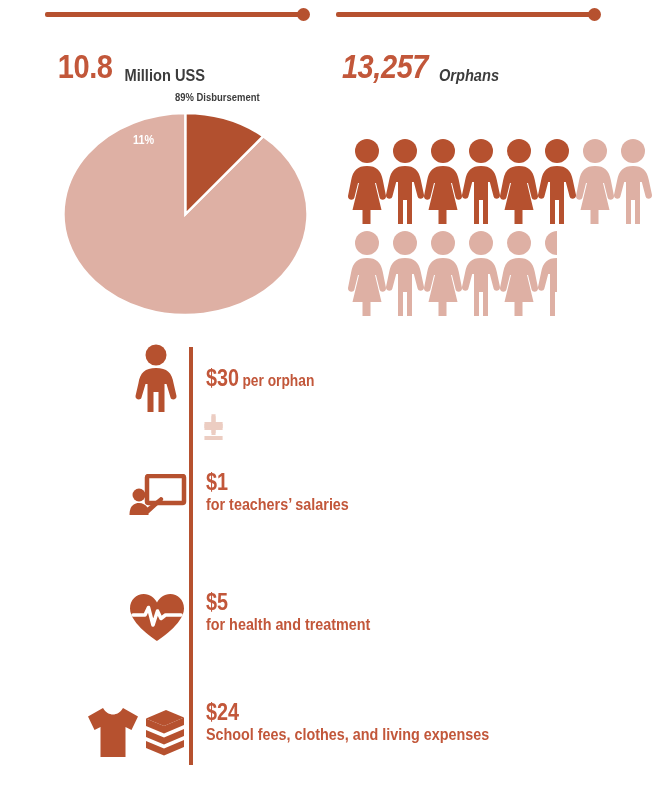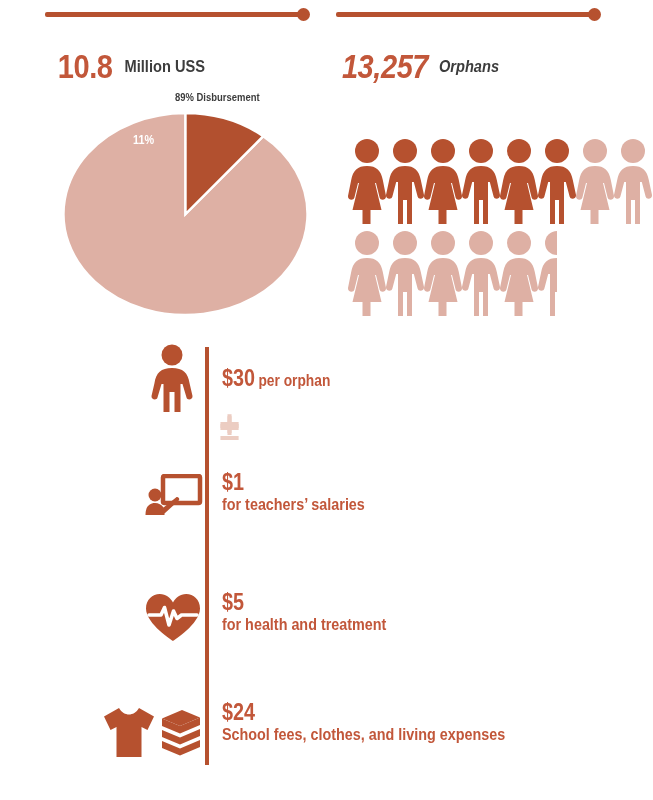--- a/index.html
+++ b/index.html
@@ -32,21 +32,21 @@
   #rule-left  { left: 45px;  top: 12px; width: 258px; }
   #dot-left   { left: 297px; top: 8px; }
   #rule-right { left: 336px; top: 12px; width: 257px; }
   #dot-right  { left: 588px; top: 8px; }
 
   
   .stat {
     position: absolute;
     white-space: nowrap;
     display: flex;
-    align-items: center;
+    align-items: flex-end;
   }
   .stat-value {
     color: #c2573a;
     font-size: 33px;
     font-weight: 700;
     letter-spacing: -0.5px;
     font-family: "Liberation Sans Narrow", "Liberation Sans", sans-serif;
     transform: scaleX(0.88);
     transform-origin: left baseline;
   }
@@ -108,21 +108,21 @@
   #people-row-2 { top: 92px; }
   .person {
     position: absolute;
     width: 46px;
     height: 88px;
   }
 
   
   #breakdown {
     position: absolute;
-    left: 16px;
+    left: 0;
     top: 340px;
     width: 561px;
     height: 440px;
   }
   #breakdown-rule {
     position: absolute;
     left: 189px;
     top: 7px;
     width: 4px;
     height: 418px;

